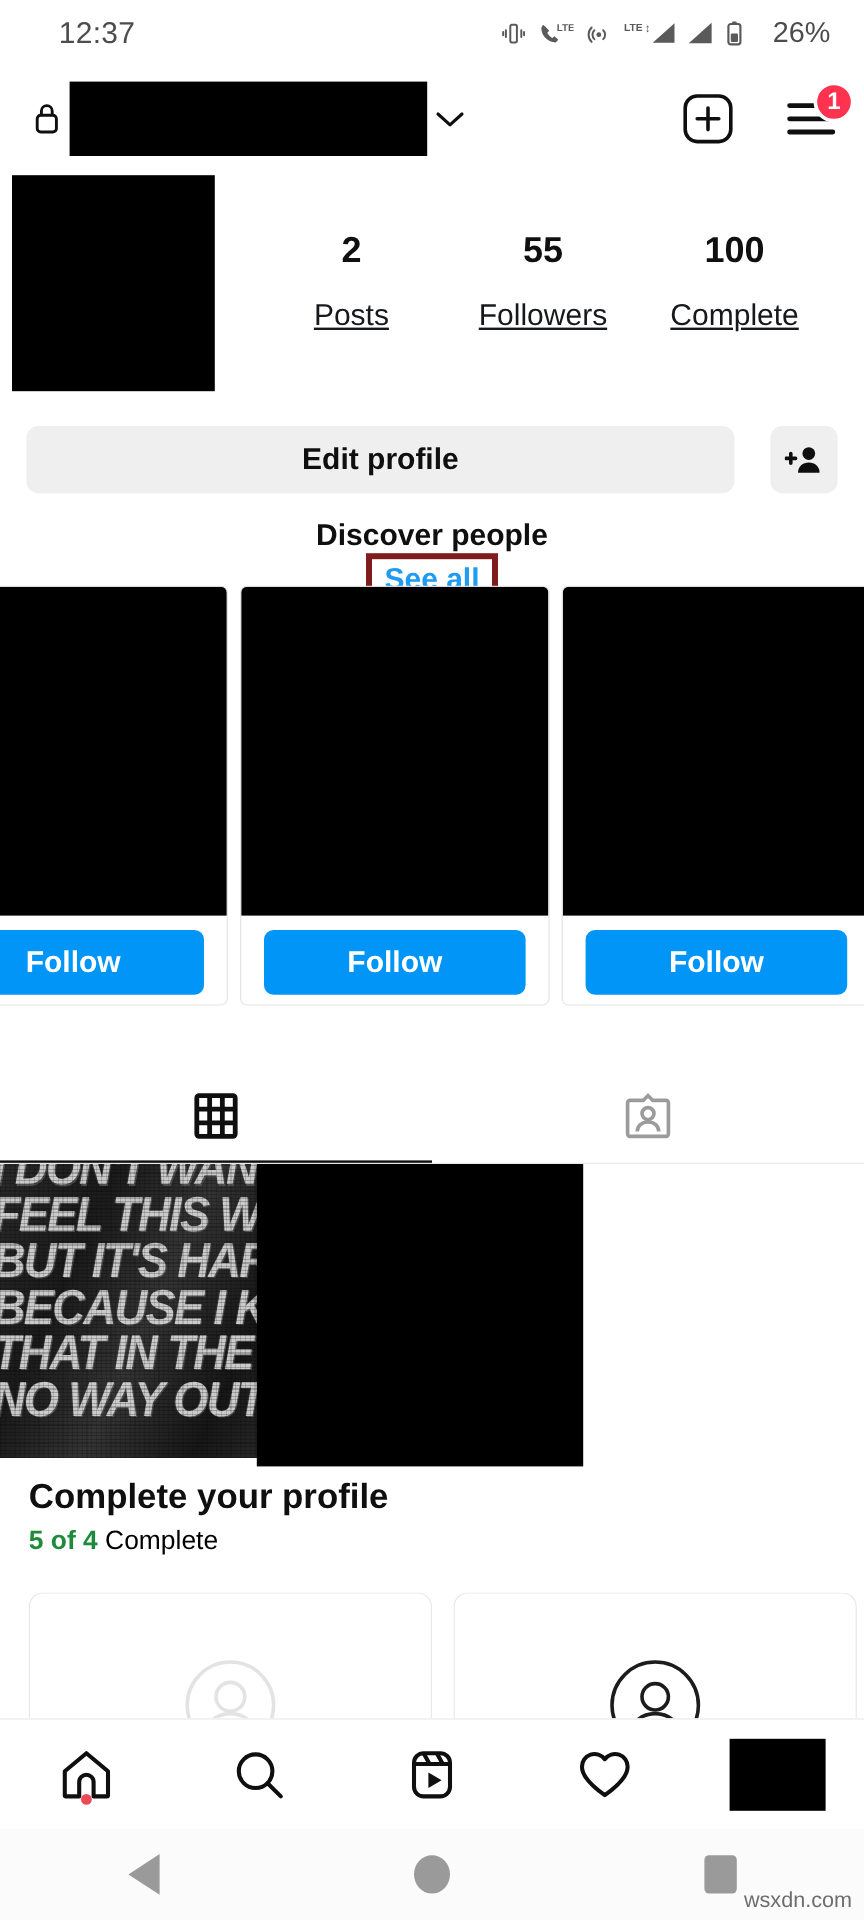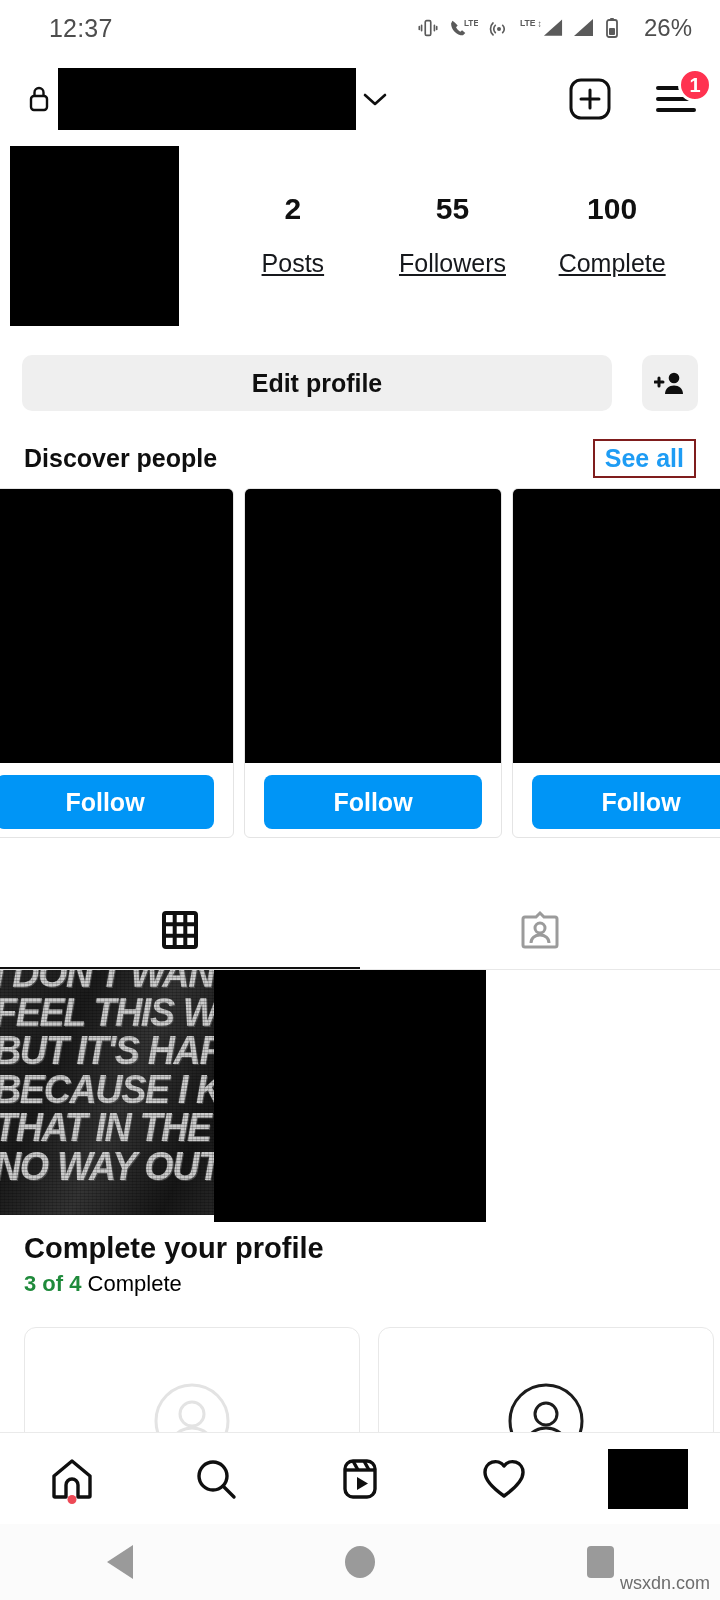--- a/index.html
+++ b/index.html
@@ -66,33 +66,32 @@
     font-family: "Liberation Sans", sans-serif; cursor: pointer;
   }
   .add-person {
     width: 56px; height: 56px; background: #efefef; border: none; border-radius: 10px;
     display: flex; align-items: center; justify-content: center; cursor: pointer; flex: none;
   }
 
   
   .discover-head {
     position: absolute; top: 432px; left: 0; width: 720px; height: 52px;
-    display: flex; align-items: center; justify-content: space-between; padding: 0 24px;
+    display: flex; align-items: center; justify-content: space-between; padding: 0 24px; flex-direction: column;
   }
   .discover-title { font-size: 25px; font-weight: bold; color: #0f0f0f; }
   .see-all-box {
-    border: 2px solid #7f1d1d; padding: 3px 10px; background: #fff;
+    border: 5px solid #7f1d1d; padding: 3px 10px; background: #fff;
     display: flex; align-items: center; justify-content: center;
   }
   .see-all { font-size: 25px; color: #1e9cf4; font-weight: bold; }
 
   .discover-strip {
     position: absolute; top: 488px; left: 0; width: 720px; height: 352px;
     overflow: hidden;
-    padding-left: 44px;
   }
   .cards { display: flex; gap: 10px; margin-left: -68px; }
   .sugg-card {
     width: 258px; height: 350px; border: 1px solid #e4e4e4; border-radius: 6px;
     background: #fff; flex: none; display: flex; flex-direction: column;
     align-items: center; overflow: hidden; position: relative;
   }
   .sugg-redact { width: 100%; height: 274px; background: #000; }
   .follow-btn {
     width: 218px; height: 54px; margin-top: 12px;
@@ -361,21 +360,21 @@
       </div>
     </div>
     <div class="post redacted"></div>
     <div class="post empty"></div>
   </div>
   <div class="post-overlay-redact"></div>
 
   <div class="complete-sec">
     <div class="complete-title">Complete your profile</div>
     <div class="complete-sub">
-      <span class="done">3 of 4</span>
+      <span class="done">5 of 4</span>
       <span class="rest">Complete</span>
     </div>
   </div>
 
   <div class="complete-cards">
     <div class="cmp-card">
       <svg width="90" height="90" viewBox="0 0 90 90">
         <circle cx="45" cy="45" r="36" fill="none" stroke="#e3e3e3" stroke-width="3"></circle>
         <circle cx="45" cy="38" r="12" fill="none" stroke="#e3e3e3" stroke-width="3"></circle>
         <path d="M24 72c0-12 9-20 21-20s21 8 21 20" fill="none" stroke="#e3e3e3" stroke-width="3"></path>

